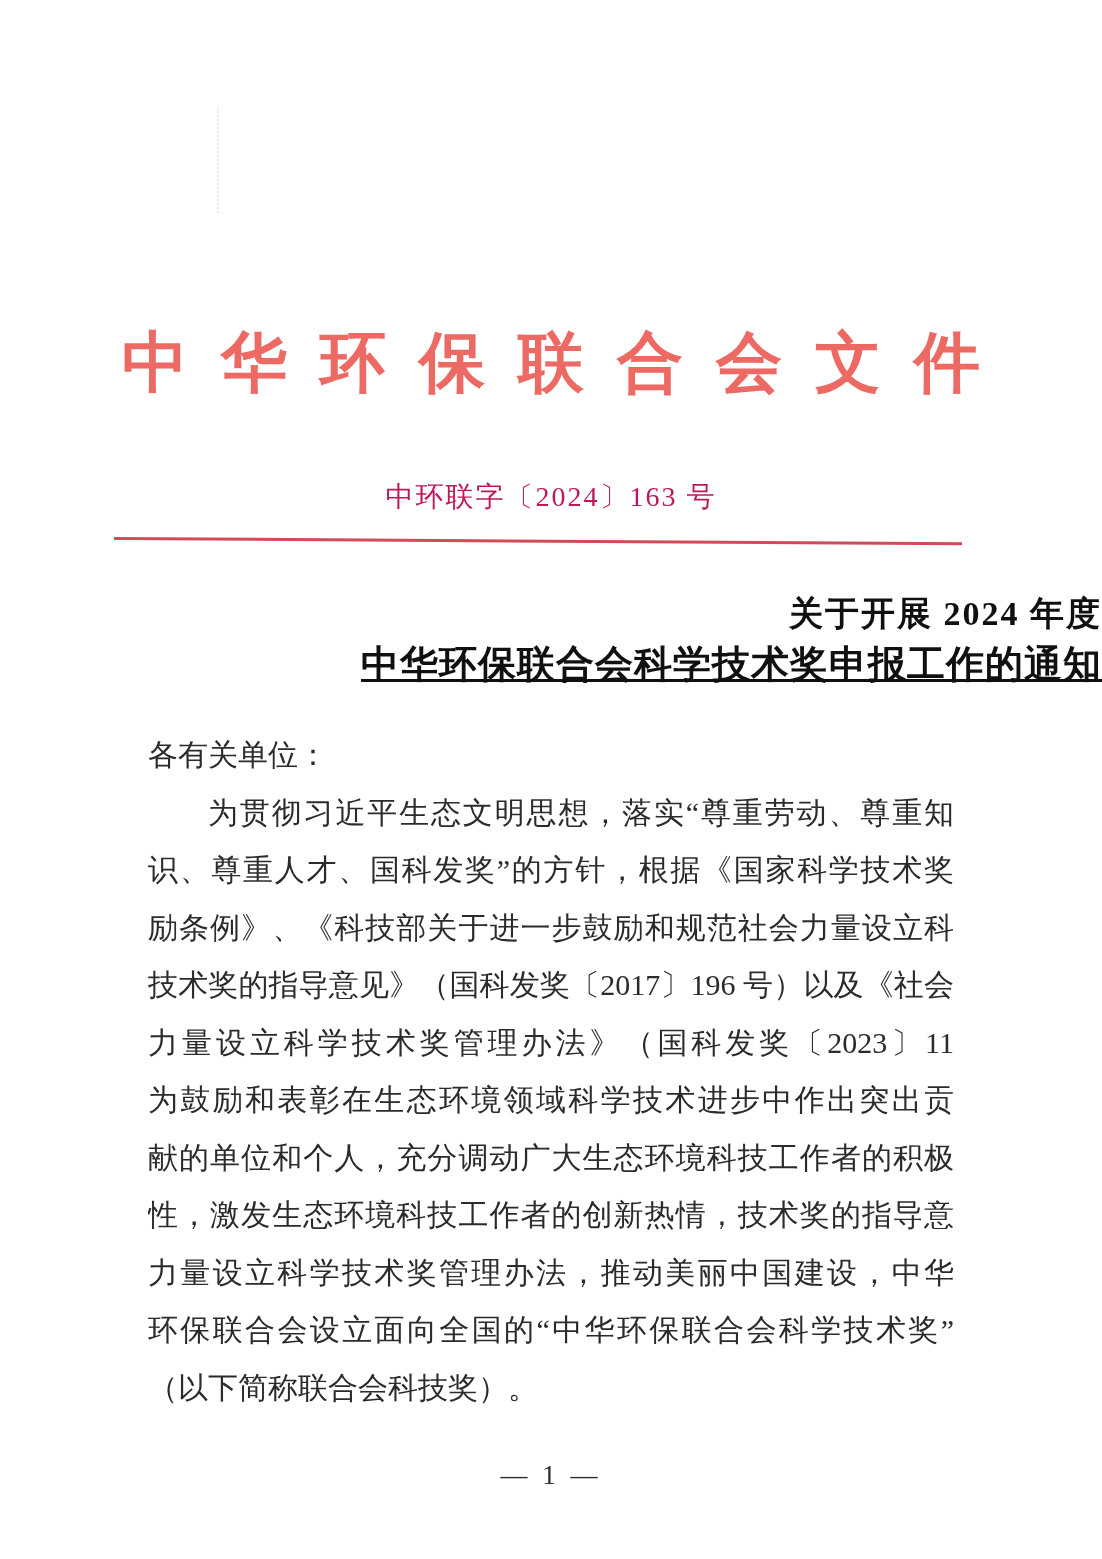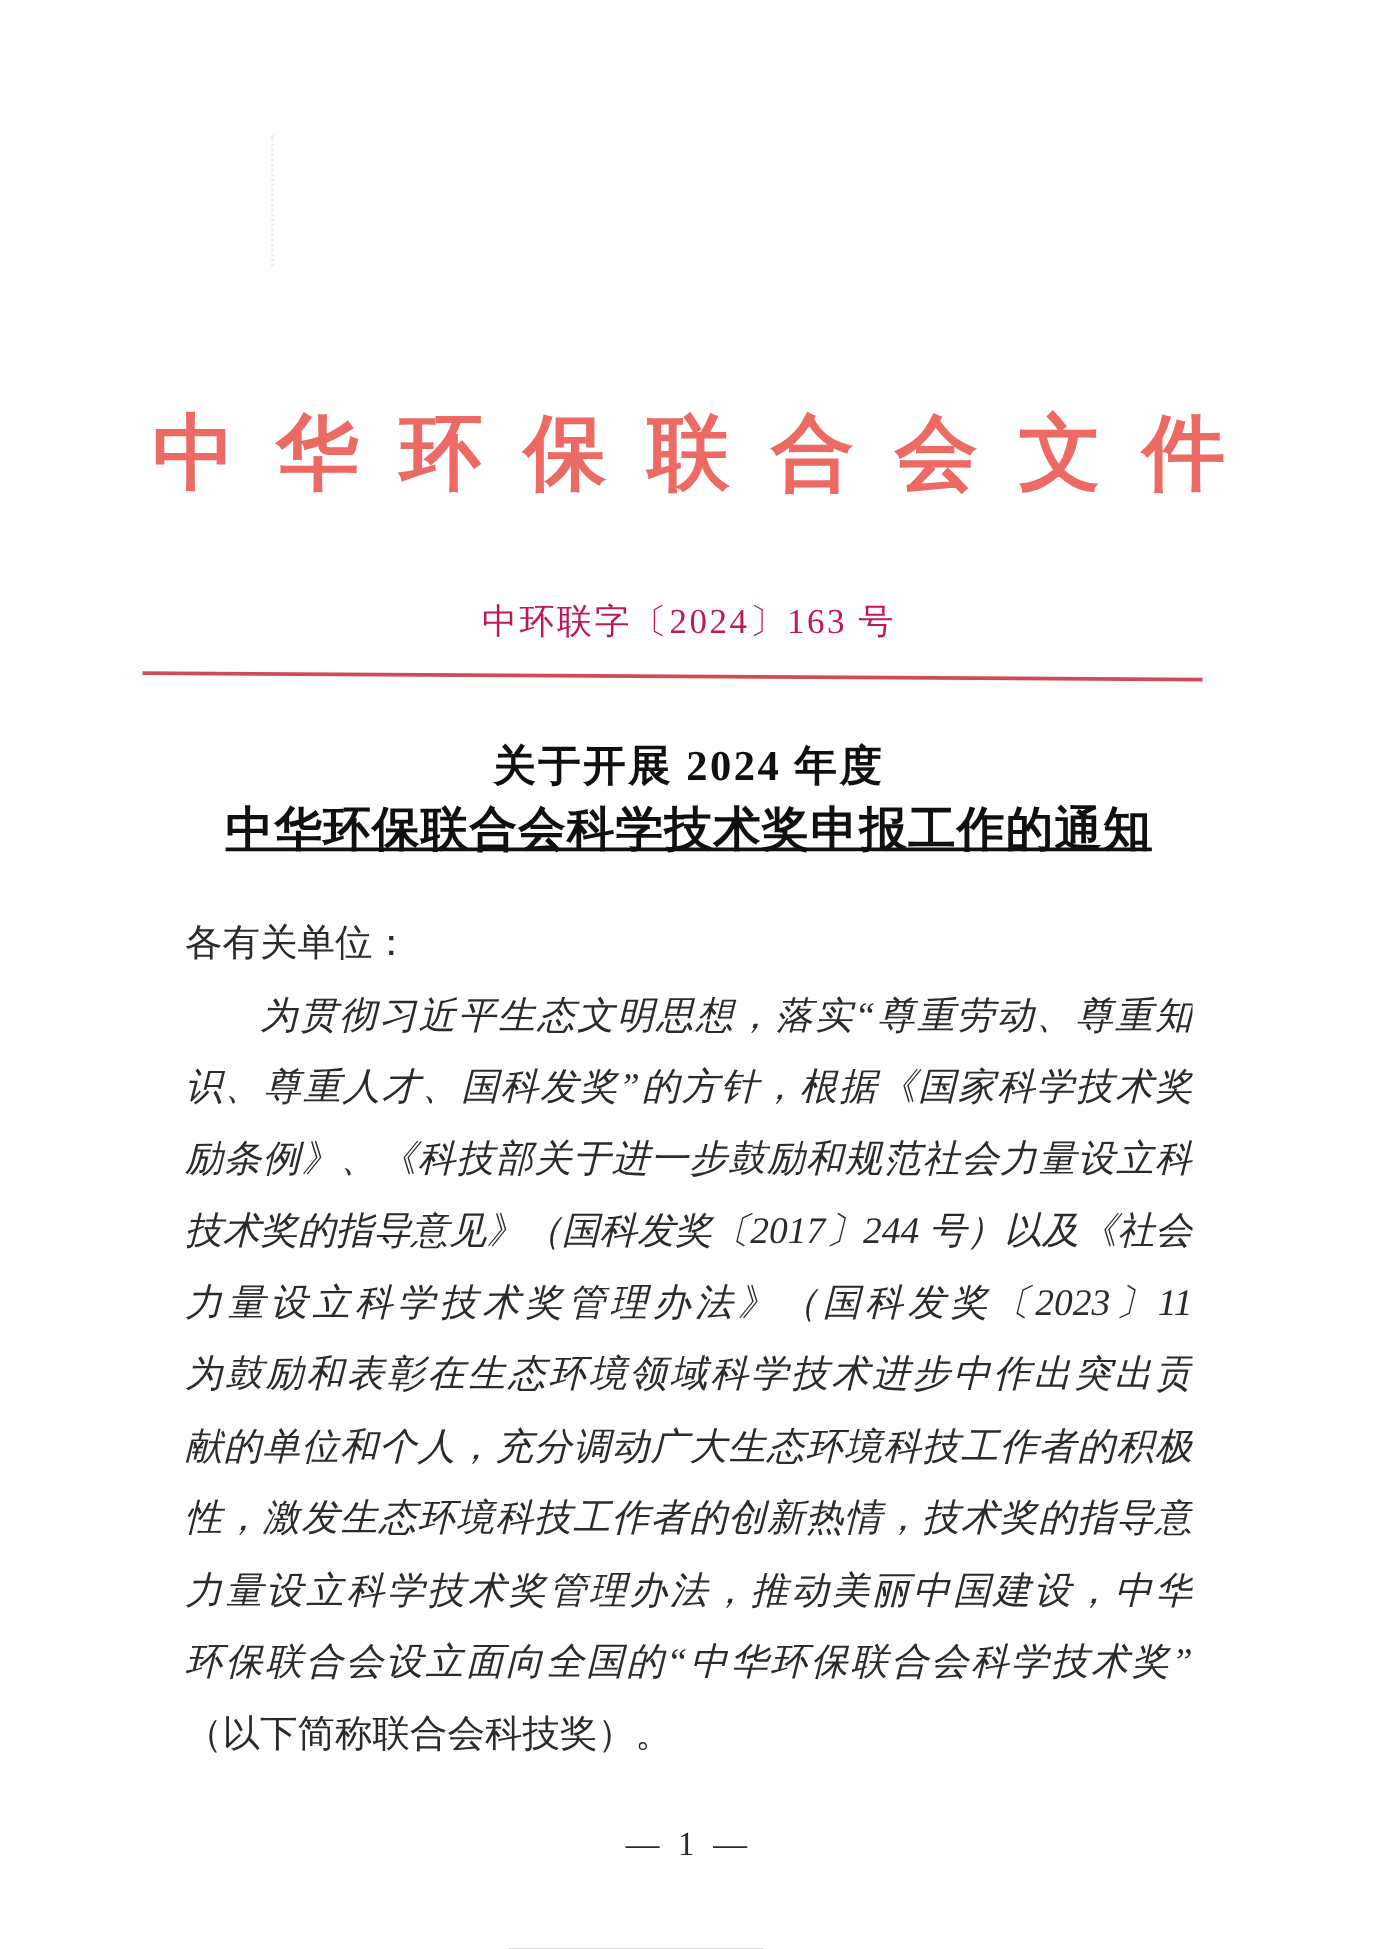--- a/index.html
+++ b/index.html
@@ -61,21 +61,21 @@
     height: 3px;
     background: #d24a5a;
     transform: rotate(0.35deg);
     transform-origin: left center;
   }
   .doc-title {
     position: absolute;
     top: 590px;
     left: 0;
     width: 100%;
-    text-align: center;
+    text-align: right;
     color: #101010;
     font-weight: bold;
   }
   .doc-title .t1 {
     font-size: 34px;
     letter-spacing: 2px;
     line-height: 48px;
     white-space: nowrap;
   }
   .doc-title .t2 {
@@ -96,21 +96,20 @@
   .bline {
     height: 57.5px;
     line-height: 57.5px;
     white-space: nowrap;
   }
   .bline.just {
     white-space: normal;
     text-align: justify;
     text-align-last: justify;
     overflow: hidden;
-    font-style: italic;
   }
   .bline.indent {
     text-indent: 2em;
   }
   .page-number {
     position: absolute;
     top: 1460px;
     left: 0;
     width: 100%;
     text-align: center;
@@ -138,21 +137,21 @@
   <div class="doc-title">
     <div class="t1">关于开展 2024 年度</div>
     <div class="t2">中华环保联合会科学技术奖申报工作的通知</div>
   </div>
 
   <div class="body-block">
     <div class="bline">各有关单位：</div>
     <div class="bline just indent">为贯彻习近平生态文明思想，落实“尊重劳动、尊重知</div>
     <div class="bline just">识、尊重人才、国科发奖”的方针，根据《国家科学技术奖</div>
     <div class="bline just">励条例》、《科技部关于进一步鼓励和规范社会力量设立科学</div>
-    <div class="bline just">技术奖的指导意见》（国科发奖〔2017〕244 号）以及《社会</div>
+    <div class="bline just">技术奖的指导意见》（国科发奖〔2017〕196 号）以及《社会</div>
     <div class="bline just">力量设立科学技术奖管理办法》（国科发奖〔2023〕11 号），</div>
     <div class="bline just">为鼓励和表彰在生态环境领域科学技术进步中作出突出贡</div>
     <div class="bline just">献的单位和个人，充分调动广大生态环境科技工作者的积极</div>
     <div class="bline just">性，激发生态环境科技工作者的创新热情，技术奖的指导意见</div>
     <div class="bline just">力量设立科学技术奖管理办法，推动美丽中国建设，中华</div>
     <div class="bline just">环保联合会设立面向全国的“中华环保联合会科学技术奖”</div>
     <div class="bline">（以下简称联合会科技奖）。</div>
   </div>
 
   <div class="page-number">— 1 —</div>

